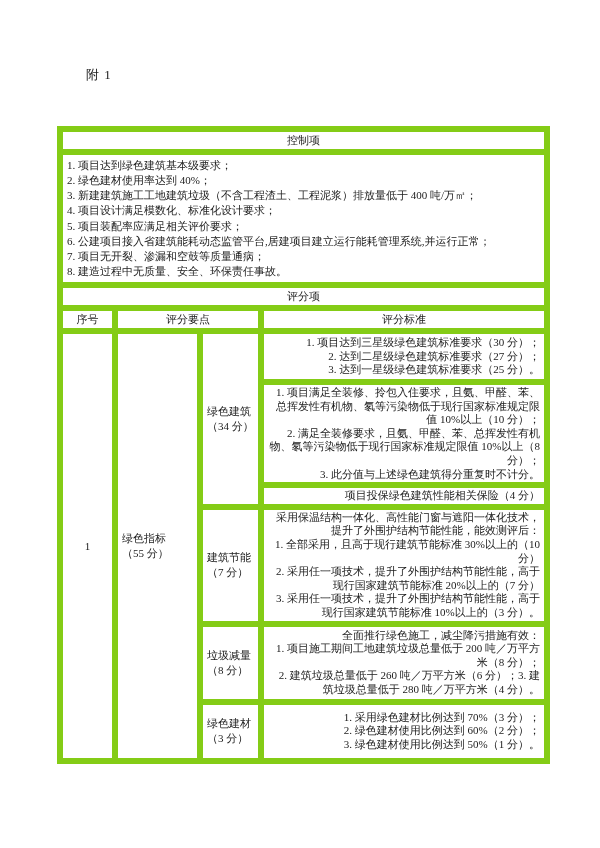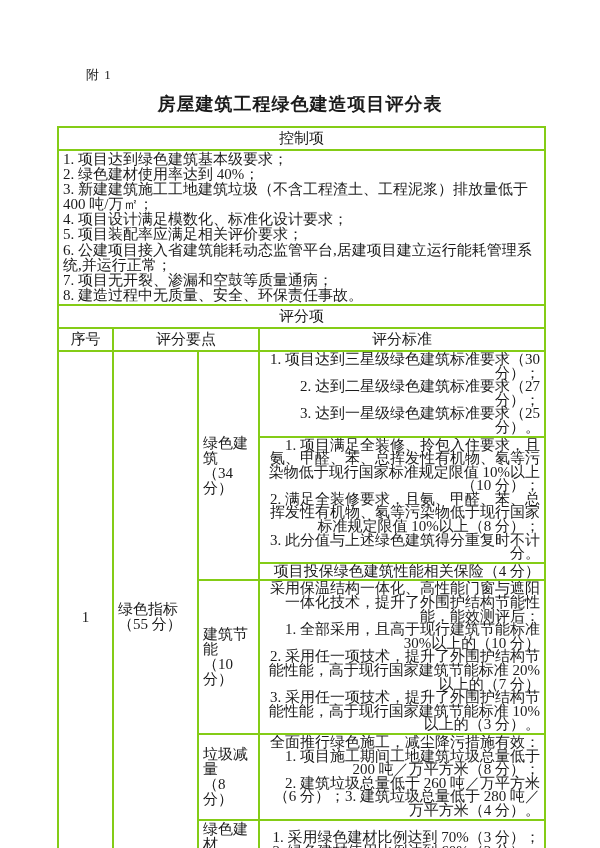--- a/index.html
+++ b/index.html
@@ -21,24 +21,24 @@
     text-align:center;font-size:18px;font-weight:bold;
     letter-spacing:1px;
   }
   table.score{
     position:absolute;left:57px;top:126px;
     width:487px;
     border-collapse:collapse;
     table-layout:fixed;
   }
   table.score td{
-    border:2px solid #84cc16;
+    border:6px solid #84cc16;
     vertical-align:middle;
     overflow:hidden;
-    font-size:15px;
+    font-size:11px;
     padding:1px 4px;
   }
   td.c{text-align:center;}
   td.hdr{font-size:11.5px;padding:0 4px;}
   td.colhead{font-weight:normal;font-size:11.5px;}
   td.items{
     white-space:pre-line;
     line-height:15.1px;
     padding:3px 5px 4px 4px;
     vertical-align:top;
@@ -58,21 +58,20 @@
     text-align:left;
   }
 </style>
 </head>
 <body>
 
 <div class="page">
 
   <div class="annex">附 1</div>
 
-  <div class="title">房屋建筑工程绿色建造项目评分表</div>
 
   <table class="score">
     <colgroup>
       <col style="width:55px">
       <col style="width:85px">
       <col style="width:61px">
       <col style="width:286px">
     </colgroup>
 
     <tbody>
@@ -117,21 +116,21 @@
 2. 满足全装修要求，且氨、甲醛、苯、总挥发性有机物、氡等污染物低于现行国家标准规定限值 10%以上（8 分）；
 3. 此分值与上述绿色建筑得分重复时不计分。</td>
     </tr>
 
     <tr style="height:16px">
       <td class="std">项目投保绿色建筑性能相关保险（4 分）</td>
     </tr>
 
     <tr style="height:107px">
       <td class="lbl">建筑节能
-（10 分）</td>
+（7 分）</td>
       <td class="std">采用保温结构一体化、高性能门窗与遮阳一体化技术，提升了外围护结构节能性能，能效测评后：
 1. 全部采用，且高于现行建筑节能标准 30%以上的（10 分）
 2. 采用任一项技术，提升了外围护结构节能性能，高于现行国家建筑节能标准 20%以上的（7 分）
 3. 采用任一项技术，提升了外围护结构节能性能，高于现行国家建筑节能标准 10%以上的（3 分）。</td>
     </tr>
 
     <tr style="height:78px">
       <td class="lbl">垃圾减量
 （8 分）</td>
       <td class="std">全面推行绿色施工，减尘降污措施有效：

